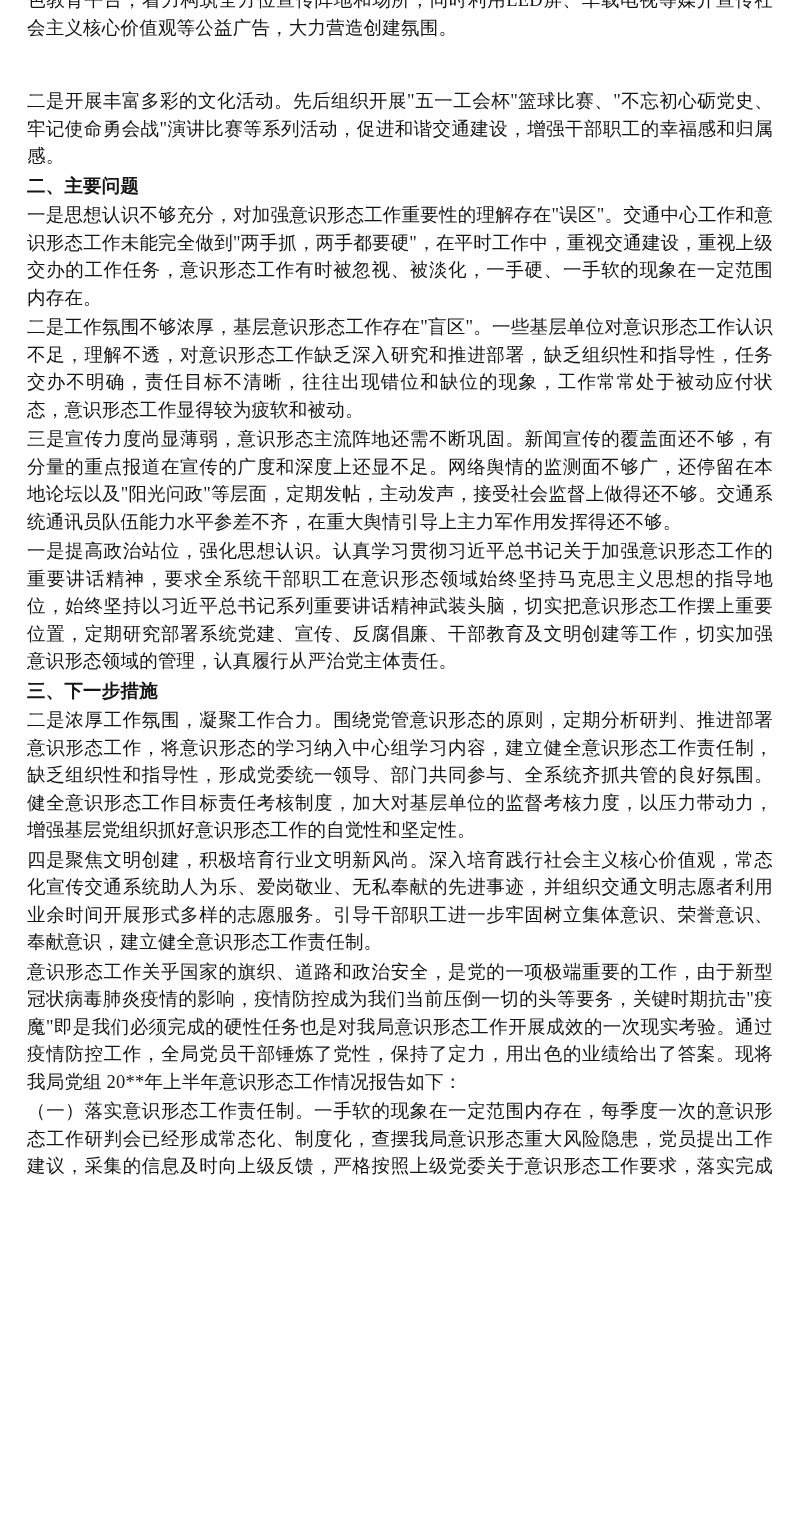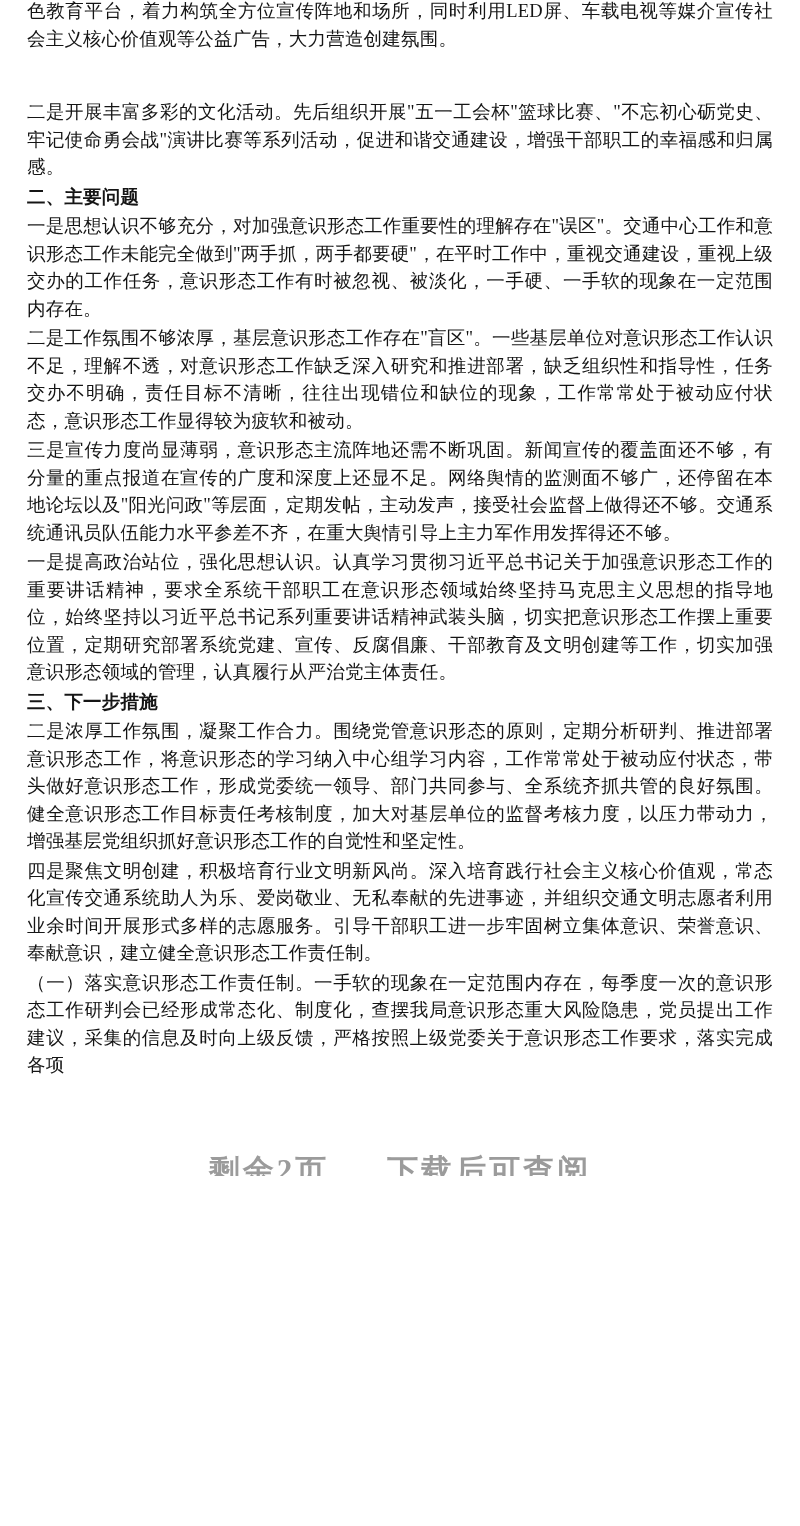--- a/index.html
+++ b/index.html
@@ -9,21 +9,21 @@
   }
   body {
     height: 1526px;
     overflow: hidden;
     font-family: "Liberation Serif", "DejaVu Serif", serif;
     color: #151515;
   }
   .document {
     width: 800px;
     height: 1176px;
-    padding: 11px 27px;
+    padding: 0 27px;
     overflow: hidden;
   }
   .para {
     font-size: 18.5px;
     line-height: 27.5px;
     text-align: justify;
     letter-spacing: 0.2px;
     margin-bottom: 2px;
     word-break: break-all;
   }
@@ -60,25 +60,26 @@
   <p class="para">一是思想认识不够充分，对加强意识形态工作重要性的理解存在"误区"。交通中心工作和意识形态工作未能完全做到"两手抓，两手都要硬"，在平时工作中，重视交通建设，重视上级交办的工作任务，意识形态工作有时被忽视、被淡化，一手硬、一手软的现象在一定范围内存在。</p>
 
   <p class="para">二是工作氛围不够浓厚，基层意识形态工作存在"盲区"。一些基层单位对意识形态工作认识不足，理解不透，对意识形态工作缺乏深入研究和推进部署，缺乏组织性和指导性，任务交办不明确，责任目标不清晰，往往出现错位和缺位的现象，工作常常处于被动应付状态，意识形态工作显得较为疲软和被动。</p>
 
   <p class="para">三是宣传力度尚显薄弱，意识形态主流阵地还需不断巩固。新闻宣传的覆盖面还不够，有分量的重点报道在宣传的广度和深度上还显不足。网络舆情的监测面不够广，还停留在本地论坛以及"阳光问政"等层面，定期发帖，主动发声，接受社会监督上做得还不够。交通系统通讯员队伍能力水平参差不齐，在重大舆情引导上主力军作用发挥得还不够。</p>
 
   <p class="para">一是提高政治站位，强化思想认识。认真学习贯彻习近平总书记关于加强意识形态工作的重要讲话精神，要求全系统干部职工在意识形态领域始终坚持马克思主义思想的指导地位，始终坚持以习近平总书记系列重要讲话精神武装头脑，切实把意识形态工作摆上重要位置，定期研究部署系统党建、宣传、反腐倡廉、干部教育及文明创建等工作，切实加强意识形态领域的管理，认真履行从严治党主体责任。</p>
 
   <p class="para heading">三、下一步措施</p>
 
-  <p class="para">二是浓厚工作氛围，凝聚工作合力。围绕党管意识形态的原则，定期分析研判、推进部署意识形态工作，将意识形态的学习纳入中心组学习内容，工作常常处于被动应付状态，带头做好意识形态工作，形成党委统一领导、部门共同参与、全系统齐抓共管的良好氛围。健全意识形态工作目标责任考核制度，加大对基层单位的监督考核力度，以压力带动力，增强基层党组织抓好意识形态工作的自觉性和坚定性。</p>
+  <p class="para">二是浓厚工作氛围，凝聚工作合力。围绕党管意识形态的原则，定期分析研判、推进部署意识形态工作，将意识形态的学习纳入中心组学习内容，建立健全意识形态工作责任制，缺乏组织性和指导性，形成党委统一领导、部门共同参与、全系统齐抓共管的良好氛围。健全意识形态工作目标责任考核制度，加大对基层单位的监督考核力度，以压力带动力，增强基层党组织抓好意识形态工作的自觉性和坚定性。</p>
 
 
   <p class="para">四是聚焦文明创建，积极培育行业文明新风尚。深入培育践行社会主义核心价值观，常态化宣传交通系统助人为乐、爱岗敬业、无私奉献的先进事迹，并组织交通文明志愿者利用业余时间开展形式多样的志愿服务。引导干部职工进一步牢固树立集体意识、荣誉意识、奉献意识，建立健全意识形态工作责任制。</p>
 
+  <p class="para">意识形态工作关乎国家的旗织、道路和政治安全，是党的一项极端重要的工作，由于新型冠状病毒肺炎疫情的影响，疫情防控成为我们当前压倒一切的头等要务，关键时期抗击"疫魔"即是我们必须完成的硬性任务也是对我局意识形态工作开展成效的一次现实考验。通过疫情防控工作，全局党员干部锤炼了党性，保持了定力，用出色的业绩给出了答案。现将我局党组 20**年上半年意识形态工作情况报告如下：</p>
 
 
   <p class="para">（一）落实意识形态工作责任制。一手软的现象在一定范围内存在，每季度一次的意识形态工作研判会已经形成常态化、制度化，查摆我局意识形态重大风险隐患，党员提出工作建议，采集的信息及时向上级反馈，严格按照上级党委关于意识形态工作要求，落实完成各项</p>
 
   <div class="footer">
     <span class="remaining">剩余2页</span><span class="hint">下载后可查阅</span>
   </div>
 
 </div>
 

